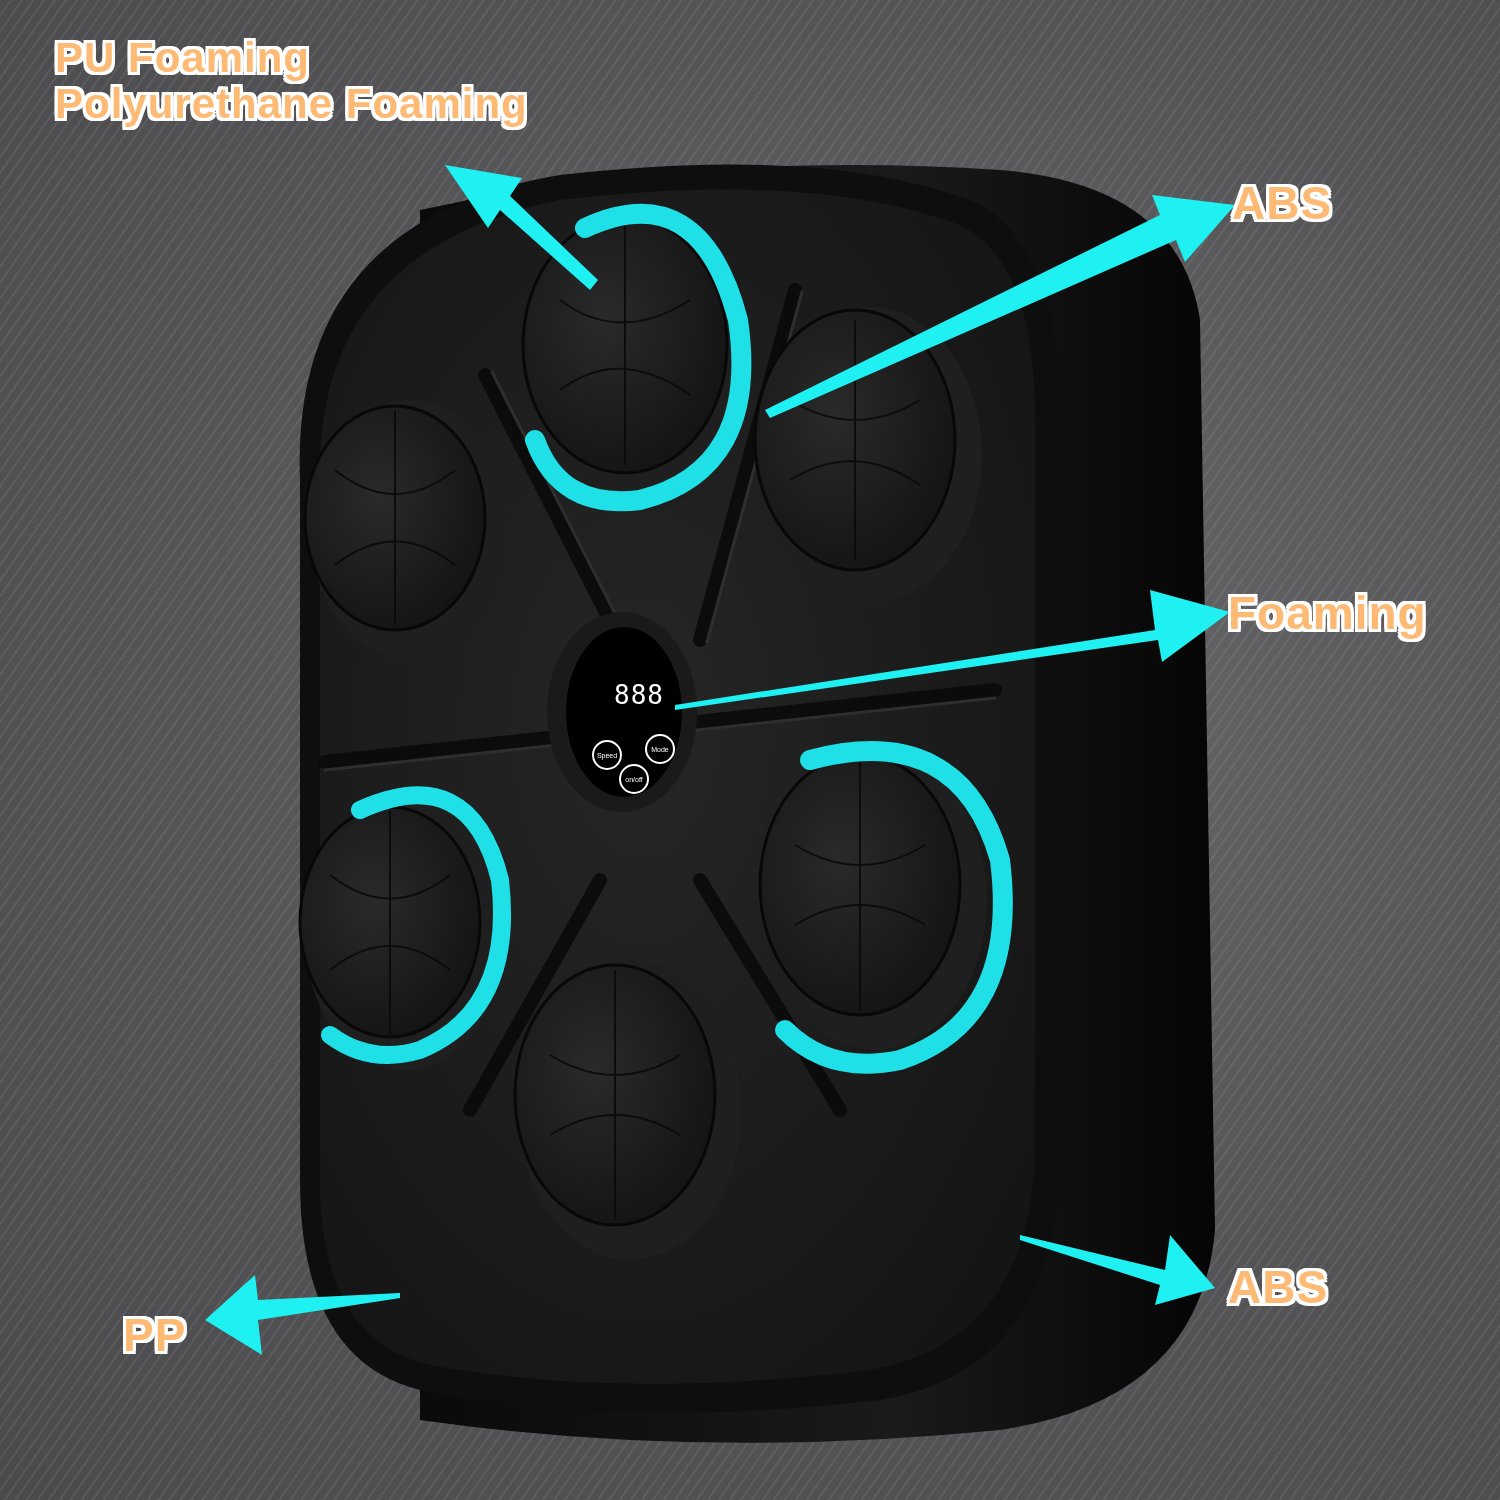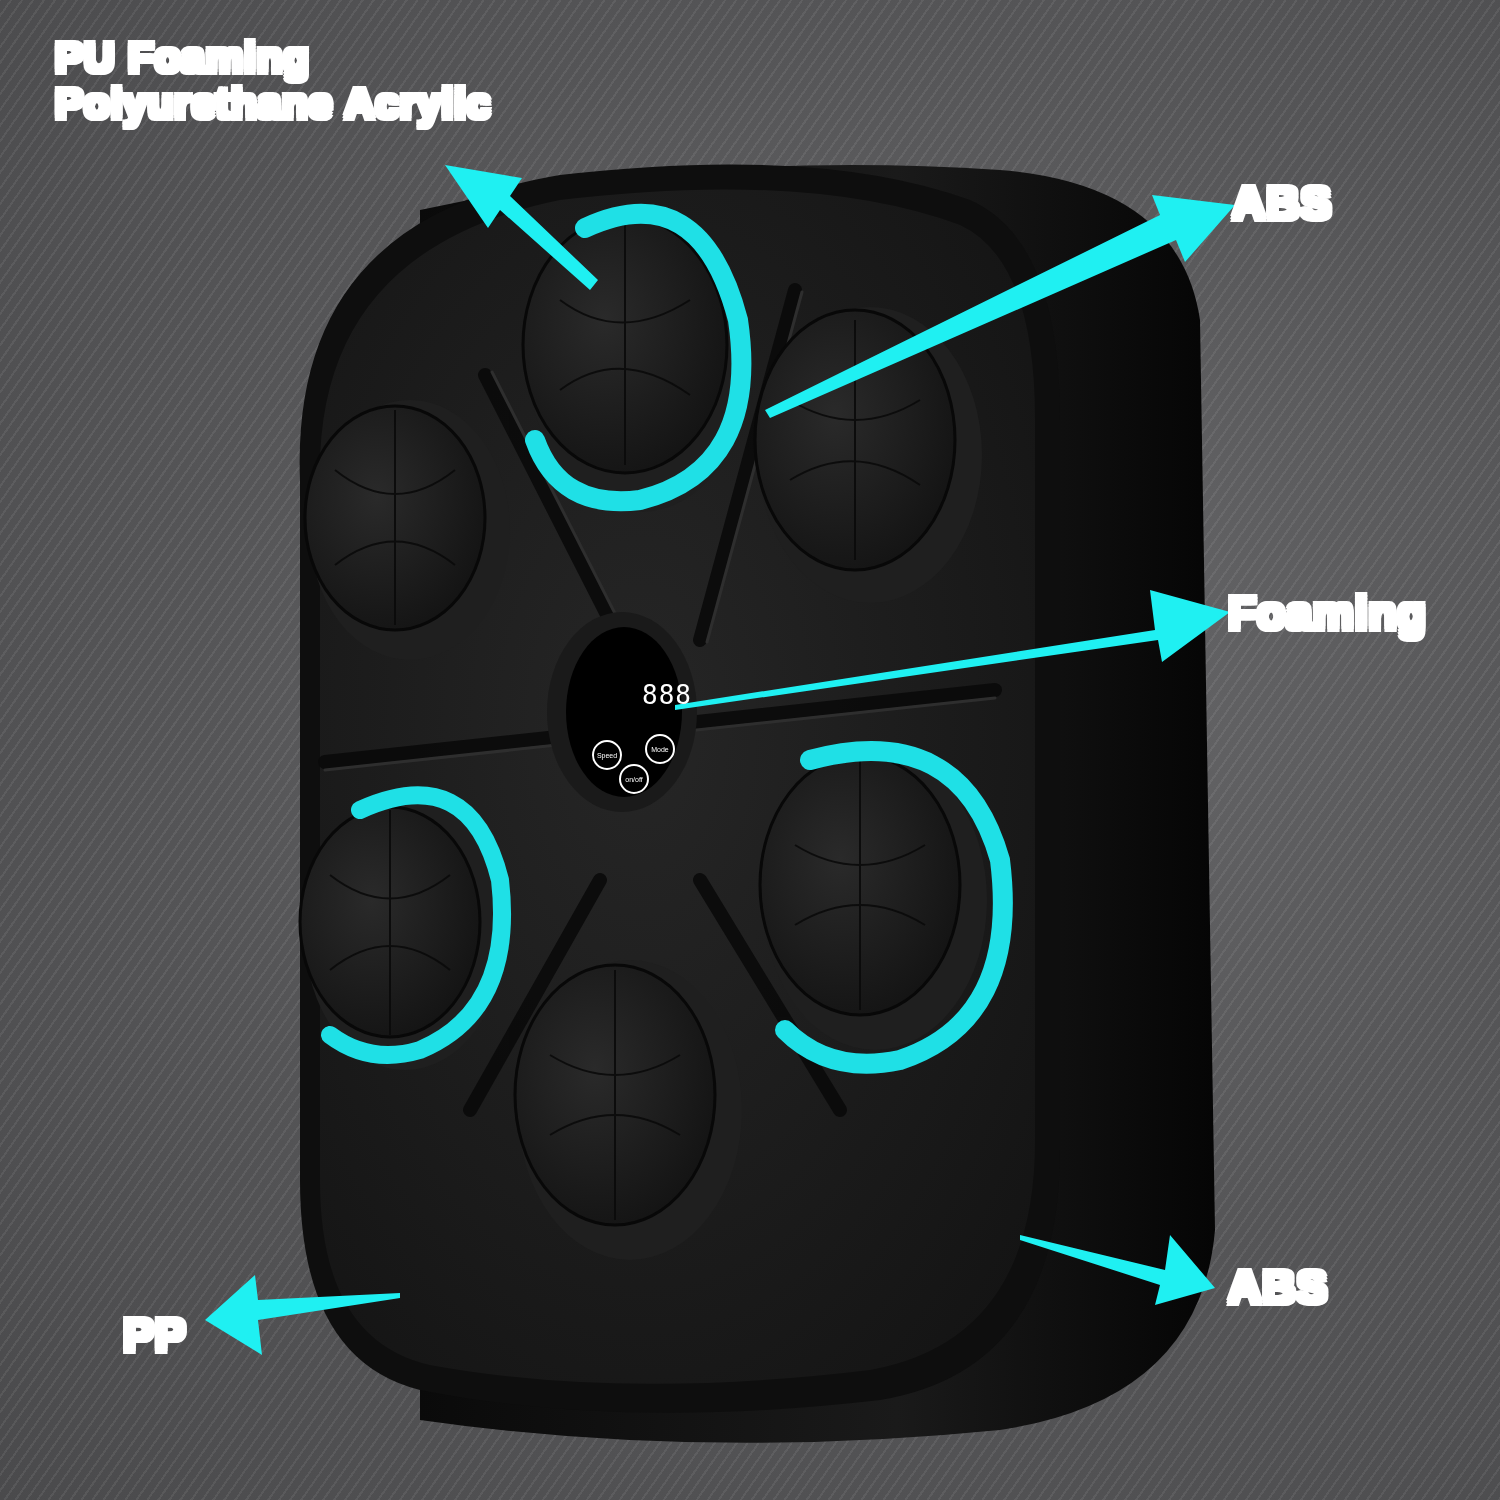--- a/index.html
+++ b/index.html
@@ -4,33 +4,33 @@
 <style>
   html,body{margin:0;padding:0;}
   body{width:1500px;height:1500px;overflow:hidden;position:relative;
     background:#58585a;
     font-family:"Liberation Sans",sans-serif;}
   .bg{position:absolute;inset:0;
     background:
       repeating-linear-gradient(-55deg, rgba(255,255,255,0.07) 0 2px, rgba(0,0,0,0) 2px 9px),
       radial-gradient(ellipse at 60% 45%, #6a6a6c 0%, #555557 55%, #4a4a4c 100%);}
   .device{position:absolute;left:0;top:0;width:1500px;height:1500px;}
-  .label{position:absolute;color:#ffffff;font-weight:bold;
+  .label{position:absolute;color:#fdba74;font-weight:bold;
     -webkit-text-stroke:0px;
     text-shadow:
       -3px -3px 0 #fff, 3px -3px 0 #fff, -3px 3px 0 #fff, 3px 3px 0 #fff,
       0 -3px 0 #fff, 0 3px 0 #fff, -3px 0 0 #fff, 3px 0 0 #fff,
       -2px -3px 0 #fff, 2px 3px 0 #fff;
     letter-spacing:1px;white-space:nowrap;line-height:1.1;}
   .lbl-pu{left:55px;top:35px;font-size:42px;}
   .lbl-abs1{left:1232px;top:178px;font-size:46px;}
   .lbl-acr{left:1228px;top:588px;font-size:46px;}
   .lbl-abs2{left:1228px;top:1262px;font-size:46px;}
   .lbl-pp{left:123px;top:1310px;font-size:46px;}
-  .seg{position:absolute;left:614px;top:680px;color:#fff;font-family:"DejaVu Sans Mono",monospace;font-size:26px;letter-spacing:1px;margin-left:28px;}
+  .seg{position:absolute;left:614px;top:680px;color:#fff;font-family:"DejaVu Sans Mono",monospace;font-size:26px;letter-spacing:1px;}
   .btn{position:absolute;border:2px solid #fff;border-radius:50%;width:26px;height:26px;
     color:#fff;font-size:7px;display:flex;align-items:center;justify-content:center;
     font-family:"Liberation Sans",sans-serif;background:#000;}
 </style>
 </head>
 <body>
 
 <div class="bg"></div>
 
 <svg class="device" viewBox="0 0 1500 1500" xmlns="http://www.w3.org/2000/svg">
@@ -137,18 +137,18 @@
   </g>
 </svg>
 
 <div class="seg">888</div>
 <div class="btn" style="left:592px;top:740px;">Speed</div>
 <div class="btn" style="left:645px;top:734px;">Mode</div>
 <div class="btn" style="left:619px;top:764px;">on/off</div>
 
 <div class="label lbl-pu">
   <div>PU Foaming</div>
-  <div>Polyurethane Acrylic</div>
+  <div>Polyurethane Foaming</div>
 </div>
 <div class="label lbl-abs1">ABS</div>
 <div class="label lbl-acr">Foaming</div>
 <div class="label lbl-abs2">ABS</div>
 <div class="label lbl-pp">PP</div>
 
 </body></html>

